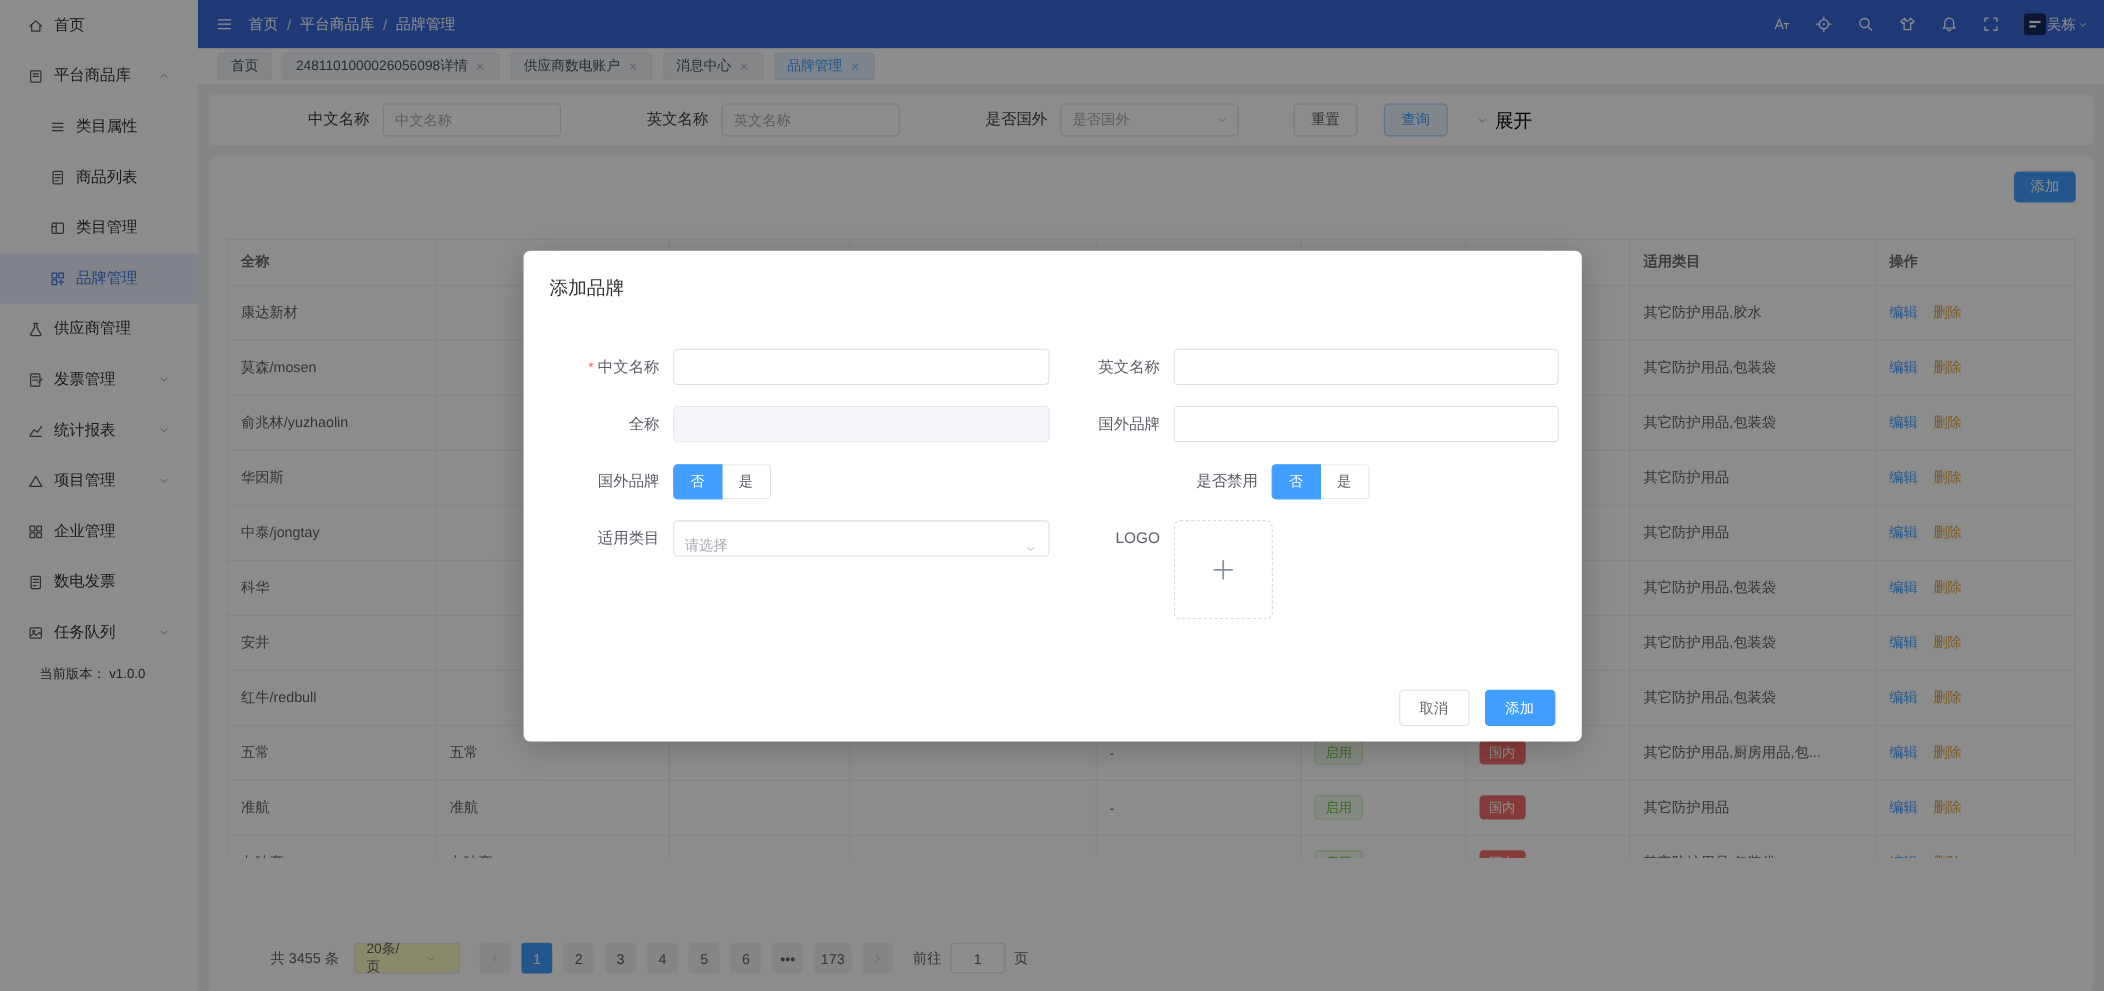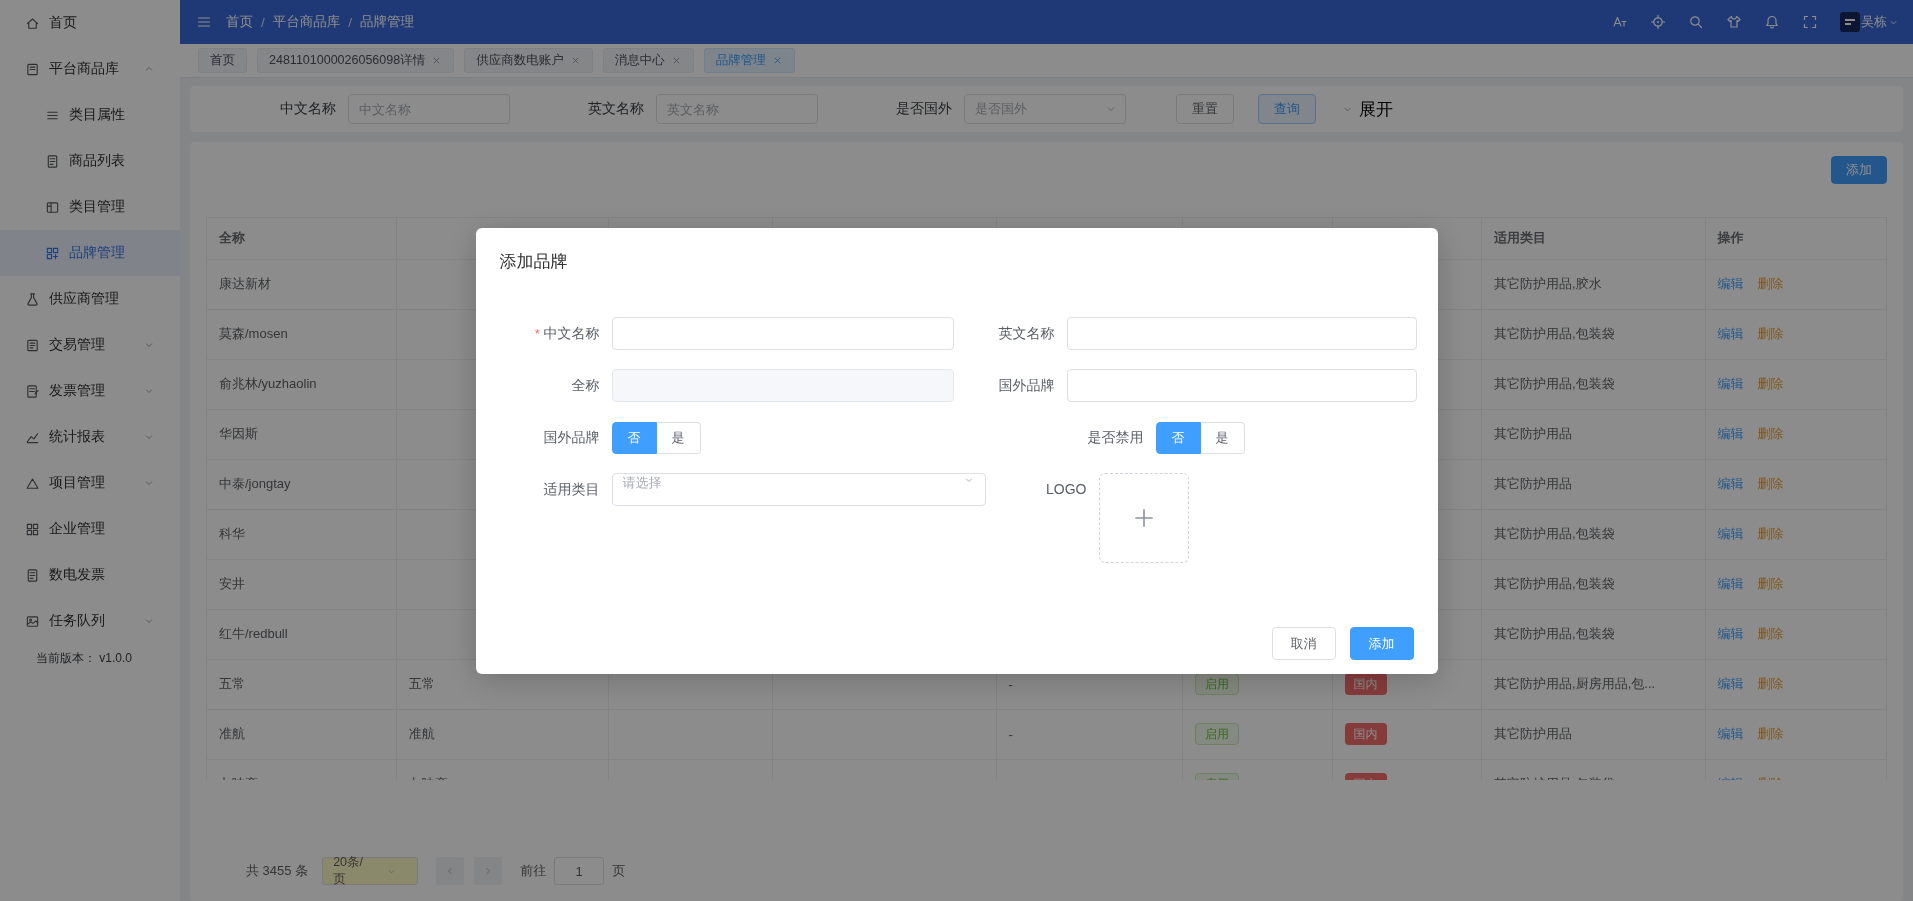--- a/index.html
+++ b/index.html
@@ -115,21 +115,21 @@
   .m-field.second .m-label{width:90px}
   .req::before{content:"* ";color:#f56c6c;font-size:13px}
   .m-input{width:342px;height:33px;border:1px solid #dcdfe6;border-radius:4px;padding:0 10px;font-size:13px;outline:none;font-family:inherit;color:#303133}
   .m-field.second .m-input{width:350px}
   .m-input:disabled{background:#f5f7fa;border-color:#e4e7ed;cursor:not-allowed}
   .toggle{display:inline-flex}
   .tg{height:32px;padding:0 15px;display:inline-flex;align-items:center;border:1px solid #dcdfe6;background:#fff;font-size:13px;color:#5a5e66;cursor:pointer}
   .tg:first-child{border-radius:4px 0 0 4px}
   .tg:last-child{border-radius:0 4px 4px 0;border-left:none}
   .tg.on{background:var(--primary);border-color:var(--primary);color:#fff}
-  .m-select{width:374px;height:33px;border:1px solid #dcdfe6;border-radius:4px;display:flex;align-items:flex-start;padding:0 10px;cursor:pointer}
+  .m-select{width:342px;height:33px;border:1px solid #dcdfe6;border-radius:4px;display:flex;align-items:flex-end;padding:0 10px;cursor:pointer}
   .m-select .ph{flex:1;font-size:13px;color:#a8abb2}
   .m-select .icon{font-size:12px;color:#a8abb2}
   .upload-box{width:90px;height:90px;border:1px dashed #d0d3d9;border-radius:6px;display:flex;align-items:center;justify-content:center;color:#8c939d;cursor:pointer;background:#fff}
   .upload-box .icon{font-size:26px}
   .upload-box .icon svg{stroke-width:1}
   .m-footer{position:absolute;right:24px;bottom:14px;display:flex;gap:14px}
   .m-footer .btn{height:33px;padding:0 18px}
 </style>
 </head>
 <body>
@@ -197,34 +197,20 @@
           </span>
           <span class="label">品牌管理</span>
         </div>
         <div class="menu-item">
           <span class="icon">
             <svg viewBox="0 0 16 16">
               <path d="M6 2h4M6.8 2v4L3.2 12.4A1 1 0 0 0 4 14h8a1 1 0 0 0 .8-1.6L9.2 6V2"></path>
             </svg>
           </span>
           <span class="label">供应商管理</span>
-        </div>
-        <div class="menu-item">
-          <span class="icon">
-            <svg viewBox="0 0 16 16">
-              <rect x="3" y="2.5" width="10" height="11" rx="1"></rect>
-              <path d="M5.5 5.5h5M5.5 8h5M5.5 10.5h3"></path>
-            </svg>
-          </span>
-          <span class="label">交易管理</span>
-          <span class="icon chev">
-            <svg viewBox="0 0 16 16">
-              <path d="M4.5 6.5 8 10l3.5-3.5"></path>
-            </svg>
-          </span>
         </div>
         <div class="menu-item">
           <span class="icon">
             <svg viewBox="0 0 16 16">
               <rect x="3" y="2" width="9" height="12" rx="1"></rect>
               <path d="M5 5h5M5 8h5M10.5 10.5 14 7"></path>
             </svg>
           </span>
           <span class="label">发票管理</span>
           <span class="icon chev">
@@ -600,20 +586,21 @@
                 </svg>
               </span>
           </div>
           <span class="pg-btn">
               <span class="icon">
                 <svg viewBox="0 0 16 16">
                   <path d="M9.5 4.5 6 8l3.5 3.5"></path>
                 </svg>
               </span>
             </span>
+          <span id="pg-pages"><span class="pg-btn active">1</span><span class="pg-btn">2</span><span class="pg-btn">3</span><span class="pg-btn">4</span><span class="pg-btn">5</span><span class="pg-btn">6</span><span class="pg-btn">•••</span><span class="pg-btn">173</span></span>
           <span class="pg-btn">
               <span class="icon">
                 <svg viewBox="0 0 16 16">
                   <path d="M6.5 4.5 10 8l-3.5 3.5"></path>
                 </svg>
               </span>
             </span>
           <div class="pg-goto">
             <span>前往</span>
             <input value="1" style="">

